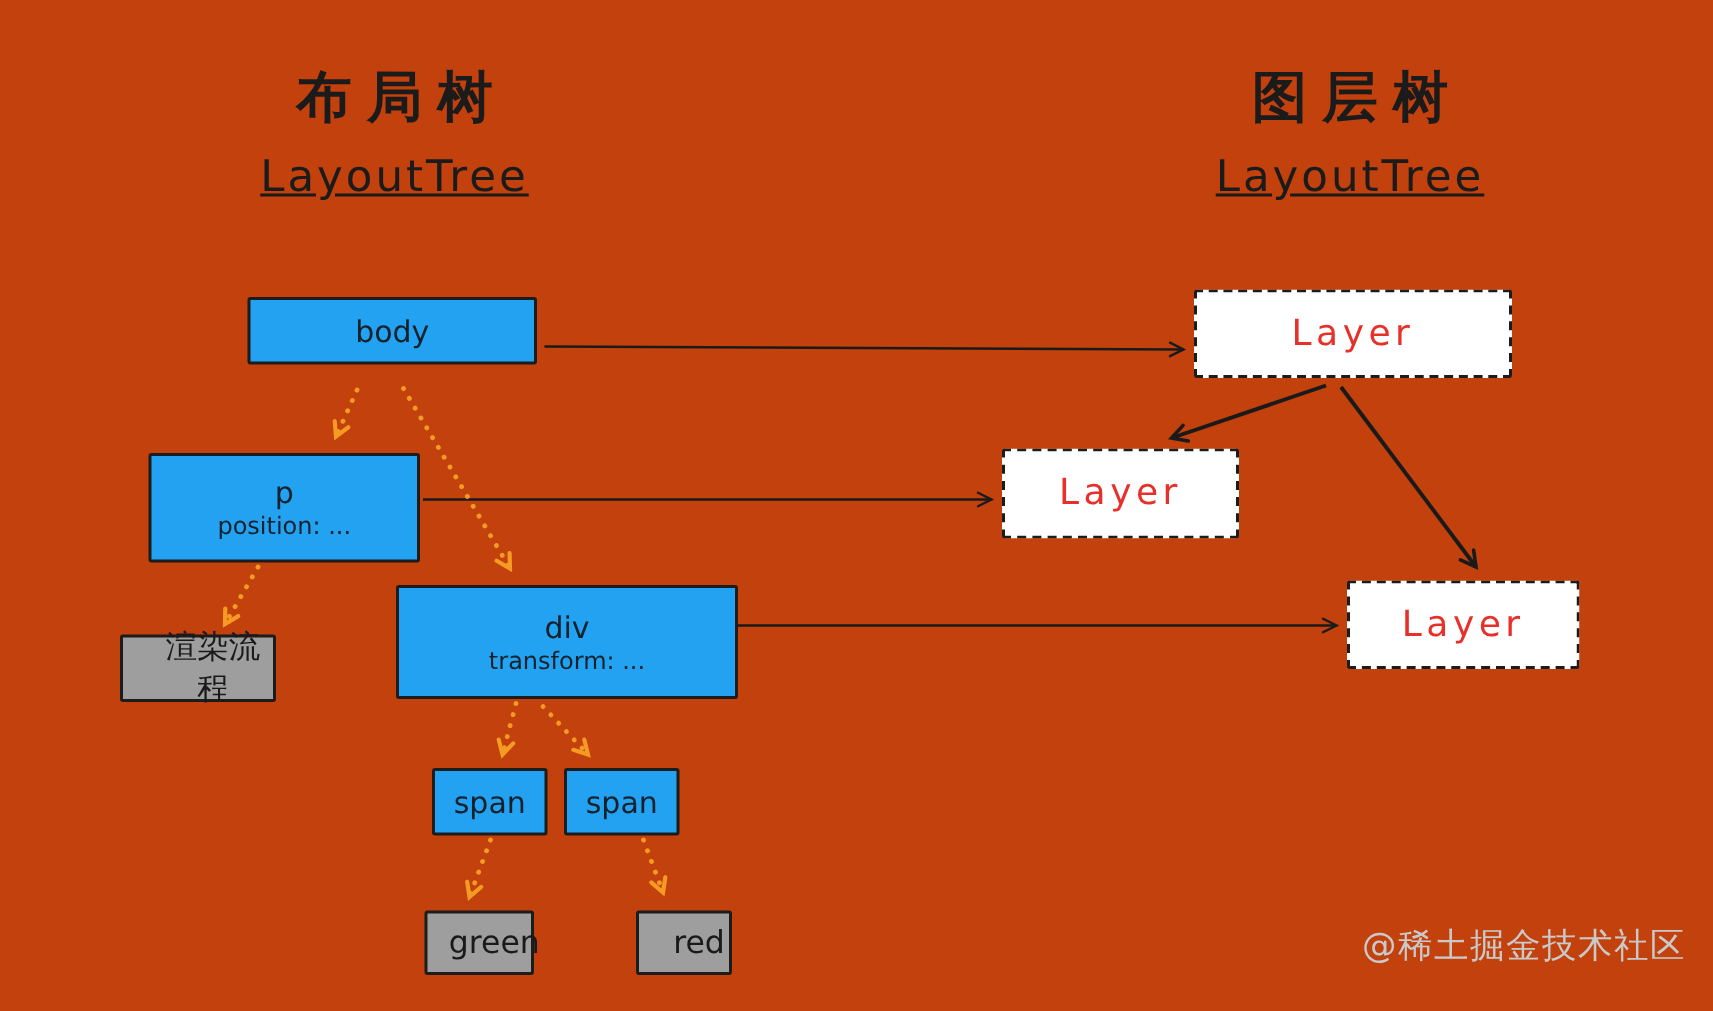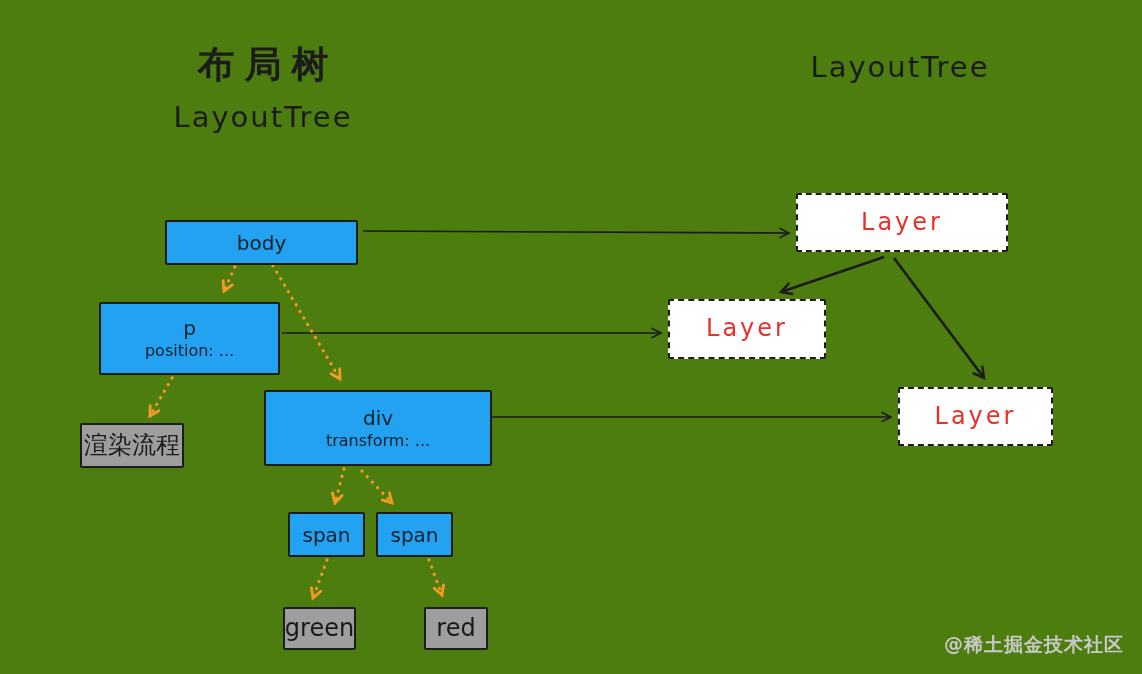--- a/index.html
+++ b/index.html
@@ -11,73 +11,75 @@
     --box-border:#1C1C1C;
     --node-text:#14212B;
     --title-text:#1B1B1B;
     --watermark:#C9C9C9;
   }
   *{margin:0;padding:0;box-sizing:border-box;}
   html,body{background:#ffffff;}
   .canvas{
     position:relative;
     width:1142px;height:674px;
-    background:#4d7c0f;
+    background:#c2410c;
     overflow:hidden;
     font-family:"DejaVu Sans","Liberation Sans",sans-serif;
   }
   .title-block{
     position:absolute;
     width:346px;
     text-align:center;
     color:var(--title-text);
   }
   .title-zh{
     font-size:37px;
     font-weight:600;
     letter-spacing:10px;
     text-indent:10px; 
   }
   .title-en{
     margin-top:10px;
     font-size:29px;
     font-weight:500;
     letter-spacing:2px;
+    text-decoration:underline;
   }
   .node{
     position:absolute;
     display:flex;
     flex-direction:column;
     align-items:center;
     justify-content:center;
     border:2px solid var(--box-border);
     border-radius:2px;
     line-height:1.3;
     text-align:center;
   }
   .node.blue{
     background:var(--element-box-fill);
     color:var(--node-text);
     font-size:20px;
   }
   .node.gray{
     background:var(--note-box-fill);
     color:#1A1A1A;
-    font-size:24px;
+    font-size:21px;
+    padding-left:20px;
   }
   .node.layer{
     background:#ffffff;
     color:var(--layer-label);
     font-size:24px;
     letter-spacing:3px;
     border-style:dashed;
   }
   .node .sub{font-size:16px;}
   
-  .n-body  {left:165px;top:220px;width:193px;height:45px;font-size:21px;}
+  .n-body  {left:165px;top:198px;width:193px;height:45px;font-size:21px;}
   .n-p     {left:99px; top:302px;width:181px;height:73px;}
   .n-render{left:80px; top:423px;width:104px;height:45px;}
   .n-div   {left:264px;top:390px;width:228px;height:76px;}
   .n-span1 {left:288px;top:512px;width:77px; height:45px;font-size:21px;}
   .n-span2 {left:376px;top:512px;width:77px; height:45px;font-size:21px;}
   .n-green {left:283px;top:607px;width:73px; height:43px;}
   .n-red   {left:424px;top:607px;width:64px; height:43px;}
   .n-layer1{left:796px;top:193px;width:212px;height:59px;}
   .n-layer2{left:668px;top:299px;width:158px;height:60px;}
   .n-layer3{left:898px;top:387px;width:155px;height:59px;}
@@ -90,37 +92,37 @@
   .edge-solid-thin{stroke:var(--solid-arrow);stroke-width:1.6;fill:none;}
   .edge-solid-thick{stroke:var(--solid-arrow);stroke-width:2.6;fill:none;}
   .edge-dotted{
     stroke:var(--dotted-arrow);
     stroke-width:3.2;fill:none;
     stroke-dasharray:0.1 7.5;
     stroke-linecap:round;
   }
   .watermark{
     position:absolute;
-    right:18px;bottom:16px;
+    right:18px;bottom:28px;
     color:var(--watermark);
-    font-size:19px;
+    font-size:23px;
     letter-spacing:1px;
-    font-weight:bold;
   }
 </style>
 </head>
 <body>
 
 <div class="canvas">
 
   <div class="title-block" style="left:90px;top:40px;">
     <div class="title-zh">布局树</div>
     <div class="title-en">LayoutTree</div>
   </div>
   <div class="title-block" style="left:727px;top:40px;">
+    <div class="title-zh">图层树</div>
     <div class="title-en">LayoutTree</div>
   </div>
 
   <svg class="arrows" viewBox="0 0 1142 674">
     <defs>
       <marker id="ah-black-sm" markerUnits="userSpaceOnUse" markerWidth="14" markerHeight="12" refX="11" refY="6" orient="auto">
         <path d="M2,1.5 L11,6 L2,10.5" fill="none" stroke="#1A1A1A" stroke-width="1.6" stroke-linecap="round"></path>
       </marker>
       <marker id="ah-black-lg" markerUnits="userSpaceOnUse" markerWidth="16" markerHeight="16" refX="13" refY="8" orient="auto">
         <path d="M3,2.5 L13,8 L3,13.5" fill="none" stroke="#1A1A1A" stroke-width="2.4" stroke-linecap="round"></path>

